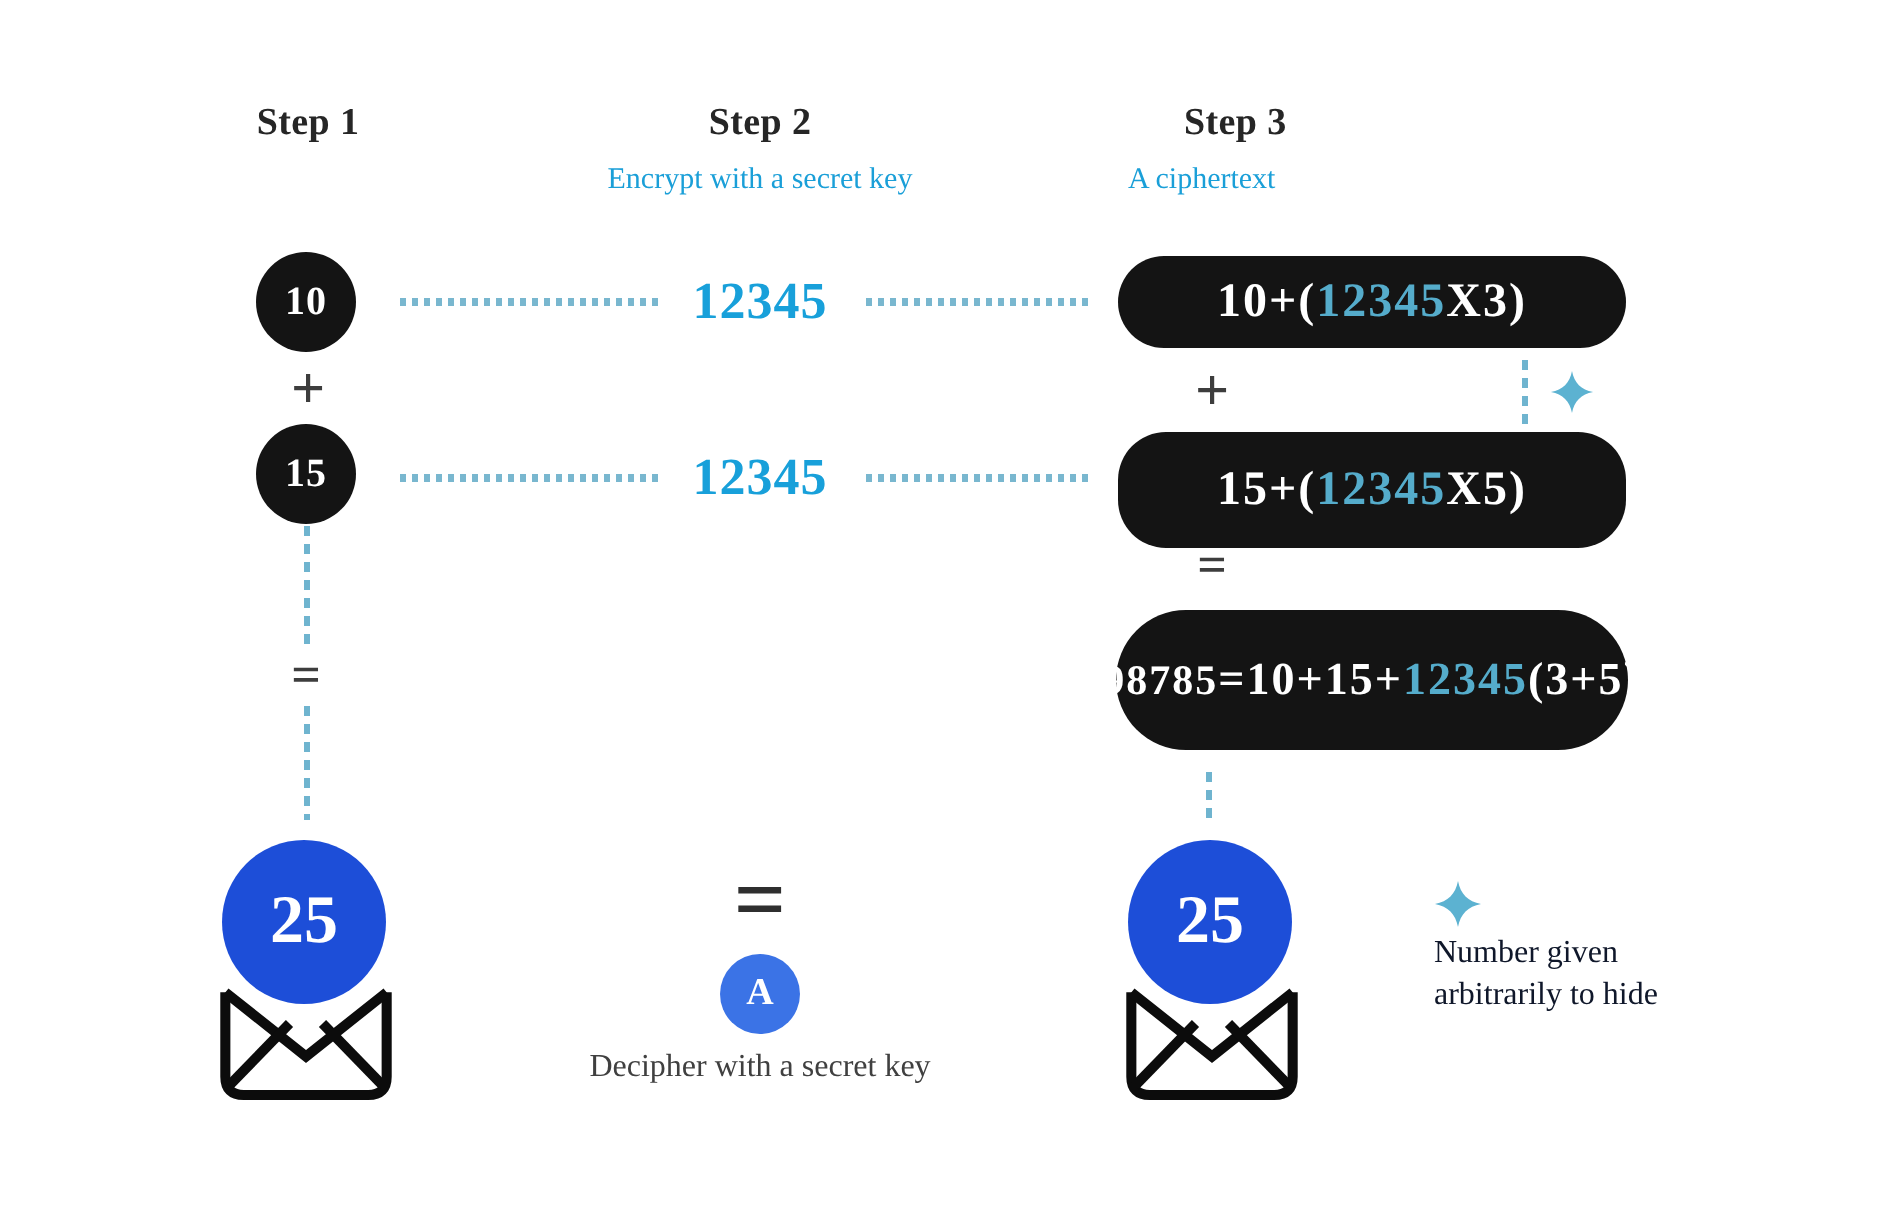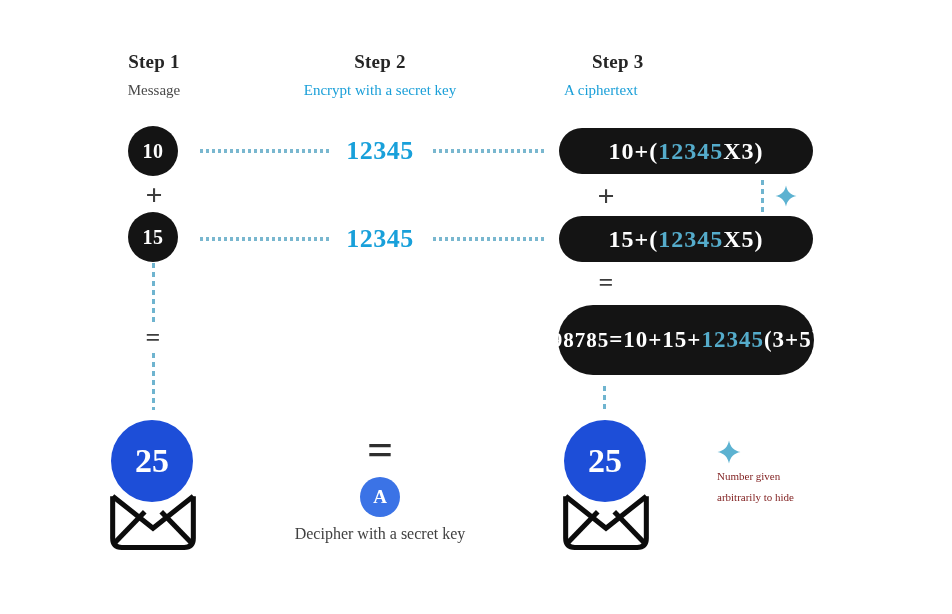--- a/index.html
+++ b/index.html
@@ -54,32 +54,31 @@
     background:#141414;border-radius:24px;color:#fff;
     display:flex;align-items:center;justify-content:center;
     font-size:24px;font-weight:600;letter-spacing:1px;white-space:nowrap;
   }
   .pill .tkey{color:#55accb;}
   .pill3{border-radius:36px;line-height:1.35;}
   .pill3 .l1{font-size:21px;}
   .pill3 .l2{font-size:23px;}
 
   .caption{font-size:16px;color:#404040;}
-  .note{font-size:11px;line-height:21px;color:#7f1d1d;}
+  .note{font-size:16px;line-height:21px;color:#0f172a;}
 
   svg{display:block;}
 </style>
 </head>
 <body>
 
 <div class="canvas">
 
   <div class="abs ctr" style="left:54px;top:51px;width:200px;">
     <div class="step-title">Step 1</div>
-    <div class="step-sub sub-gray">Message</div>
   </div>
   <div class="abs ctr" style="left:280px;top:51px;width:200px;">
     <div class="step-title">Step 2</div>
     <div class="step-sub sub-blue">Encrypt with a secret key</div>
   </div>
   <div class="abs" style="left:564px;top:51px;">
     <div class="step-title" style="margin-left:28px;">Step 3</div>
     <div class="step-sub sub-blue">A ciphertext</div>
   </div>
 
@@ -119,21 +118,21 @@
   </div>
 
   <div class="abs op plus ctr" style="left:590px;top:181px;width:32px;">+</div>
   <div class="abs vdash" style="left:761px;top:180px;height:34px;"></div>
   <div class="abs" style="left:775px;top:185px;">
     <svg width="22" height="22" viewBox="0 0 24 24">
         <path d="M12 .5 C13.2 7 17 10.8 23.5 12 C17 13.2 13.2 17 12 23.5 C10.8 17 7 13.2 .5 12 C7 10.8 10.8 7 12 .5 Z" fill="#5cb2d1"></path>
       </svg>
   </div>
 
-  <div class="abs pill" style="left:559px;top:216px;width:254px;height:46px;">
+  <div class="abs pill" style="left:559px;top:216px;width:254px;height:58px;">
     <span>15+(</span>
       <span class="tkey">12345</span>
       <span>X5)</span>
   </div>
 
   <div class="abs op eq-md ctr" style="left:590px;top:270px;width:32px;">=</div>
 
   <div class="abs pill pill3" style="left:558px;top:305px;width:256px;height:70px;">
     <div class="l1">98785</div>
     <div class="l2"><span>=10+15+</span><span class="tkey">12345</span><span>(3+5)</span></div>

